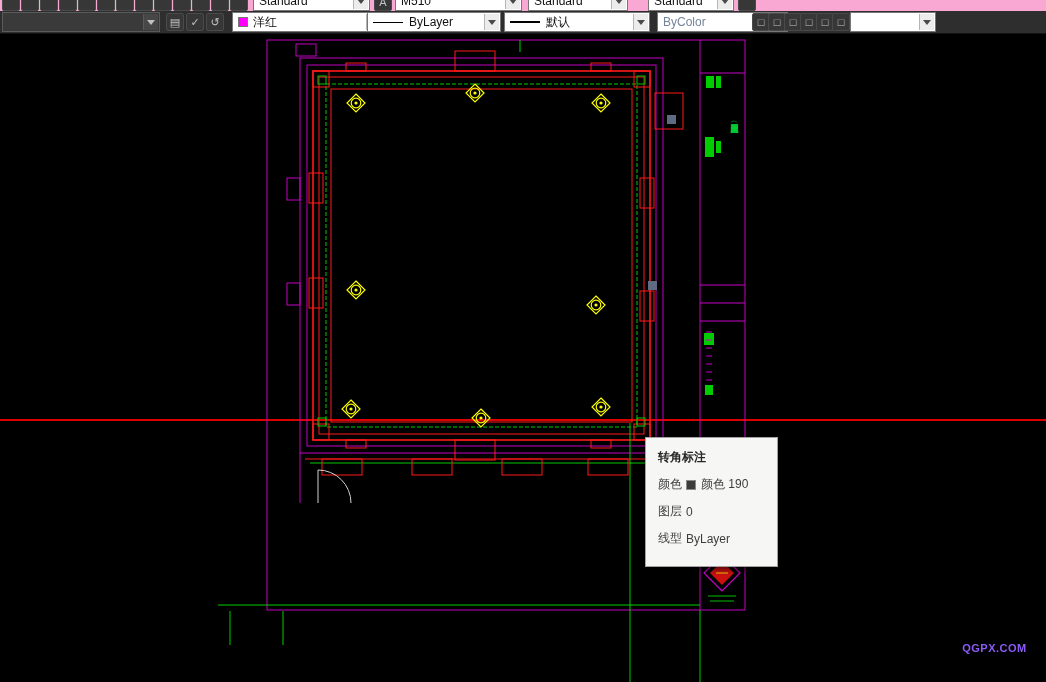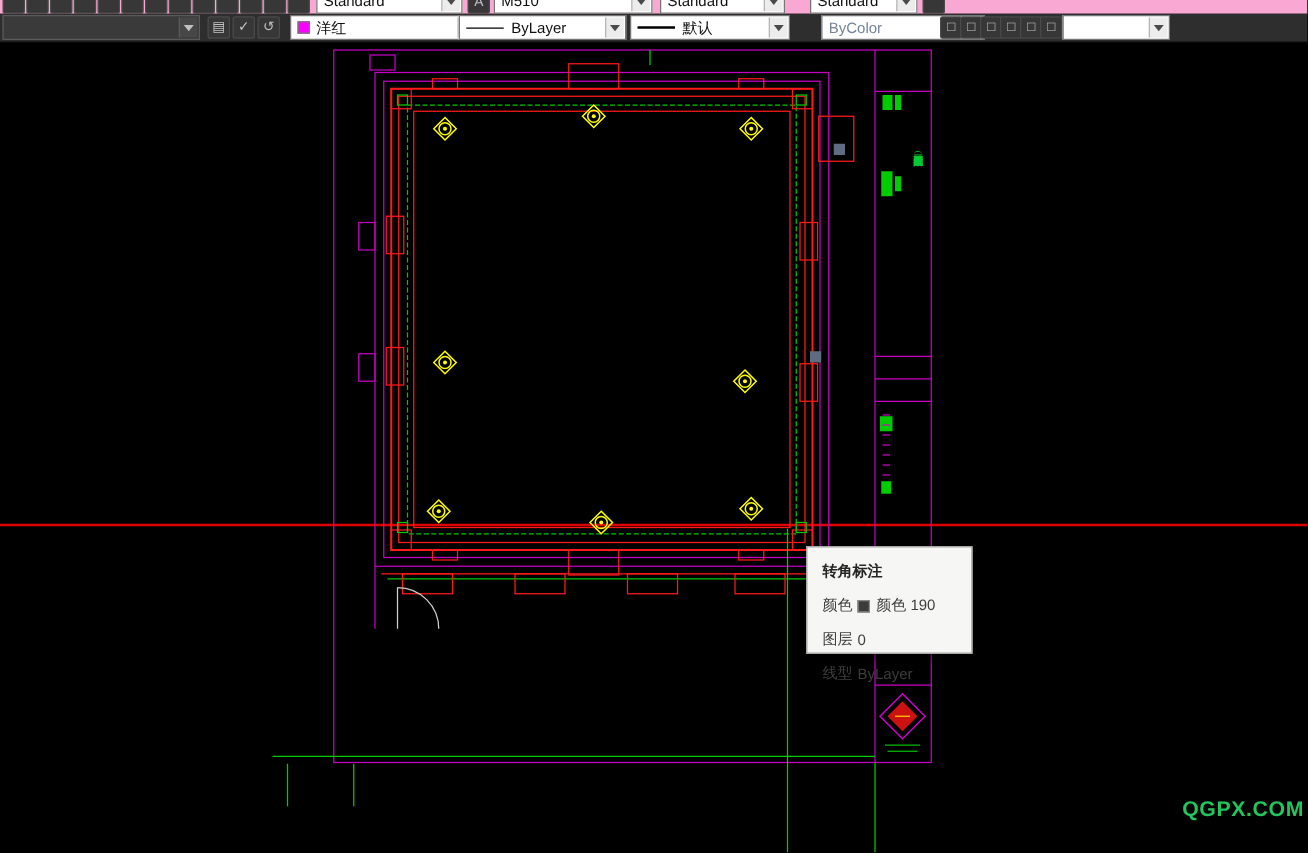--- a/index.html
+++ b/index.html
@@ -29,30 +29,30 @@
   .combo.disabled .combo-text{color:#75849c}
   .swatch{display:inline-block;width:10px;height:10px;background:#ff00ff;border:1px solid #777;margin-right:5px;flex:none}
   .line-sample{display:inline-block;width:30px;border-top:1px solid #000;margin-right:6px;flex:none}
   .line-sample.thick{border-top-width:2px}
 
   
   .canvas{position:absolute;left:0;top:34px;width:1046px;height:648px;background:#000}
   .drawing{position:absolute;left:0;top:0}
 
   
-  .tooltip{position:absolute;left:645px;top:437px;width:133px;height:86px;background:#f6f6f4;
+  .tooltip{position:absolute;left:645px;top:437px;width:133px;height:130px;background:#f6f6f4;
     border:1px solid #a3a3a3;box-shadow:2px 3px 6px rgba(0,0,0,.55);padding:11px 12px;z-index:5}
   .tt-title{font-size:12px;font-weight:bold;color:#262626;margin-bottom:4px}
   .tt-row{display:flex;align-items:center;margin-top:10px;font-size:12px;color:#3d3d3d}
   .tt-label{width:28px;margin-right:0;flex:none}
   .tt-swatch{display:inline-block;width:10px;height:10px;background:#3c3c3c;border:1px solid #8a8a8a;margin-right:5px;flex:none}
 
   
-  .watermark{position:absolute;left:943px;top:628px;width:103px;height:40px;background:#000;color:#22c55e;
-    display:flex;align-items:center;justify-content:center;font-weight:bold;font-size:17px;letter-spacing:.5px;z-index:6}
+  .watermark{position:absolute;left:943px;top:628px;width:103px;height:40px;background:#000;color:#8b5cf6;
+    display:flex;align-items:center;justify-content:center;font-weight:bold;font-size:11px;letter-spacing:.5px;z-index:6}
 </style>
 </head>
 <body>
 
 <div class="app">
 
   <div class="row1">
     <div class="icon" style="left:2px"></div>
     <div class="icon" style="left:21px"></div>
     <div class="icon" style="left:40px"></div>
@@ -99,21 +99,21 @@
     <div class="combo" style="left:232px;width:151px">
       <span class="swatch"></span>
       <span class="combo-text">洋红</span>
       <span class="arrow"></span>
     </div>
     <div class="combo" style="left:367px;width:134px">
       <span class="line-sample"></span>
       <span class="combo-text">ByLayer</span>
       <span class="arrow"></span>
     </div>
-    <div class="combo" style="left:504px;width:128px">
+    <div class="combo" style="left:504px;width:146px">
       <span class="line-sample thick"></span>
       <span class="combo-text">默认</span>
       <span class="arrow"></span>
     </div>
     <div class="combo disabled" style="left:657px;width:131px">
       <span class="combo-text">ByColor</span>
       <span class="arrow"></span>
     </div>
 
     <div class="icon" style="left:752px">□</div>

